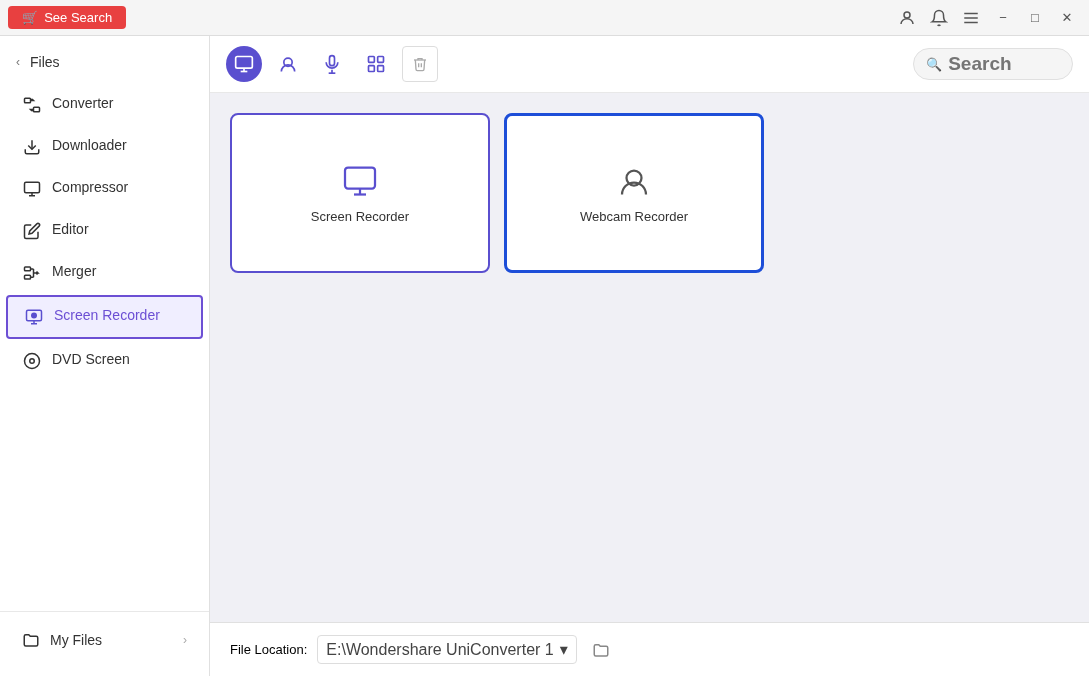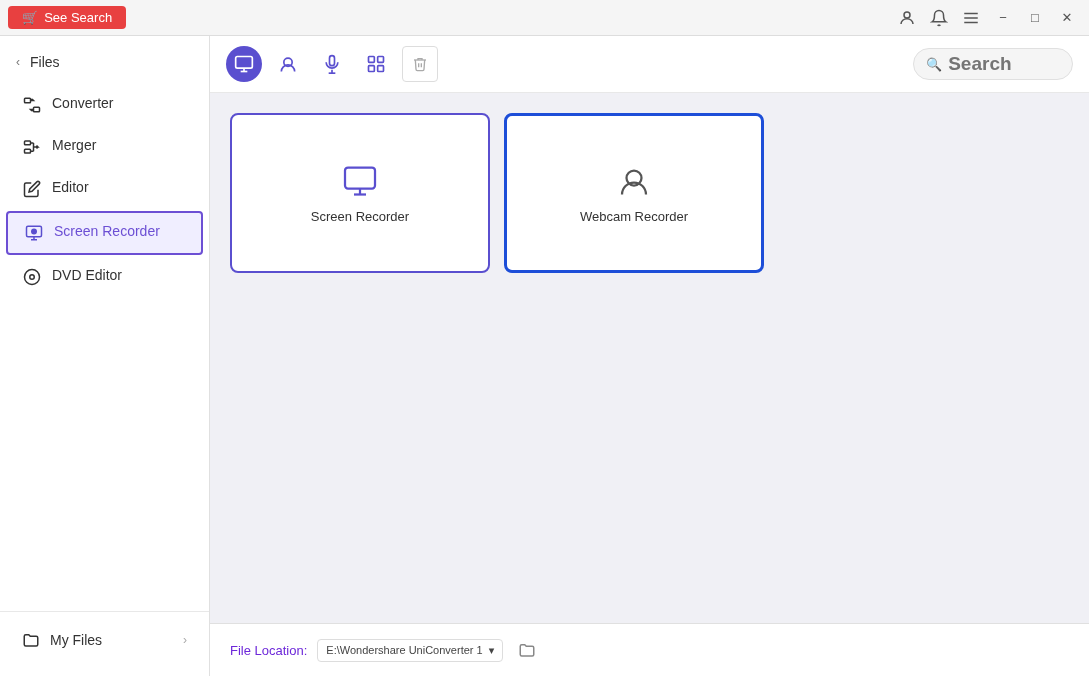--- a/index.html
+++ b/index.html
@@ -256,31 +256,31 @@
     .bottom-bar {
       background: white;
       border-top: 1px solid #e0e0e0;
       padding: 12px 20px;
       display: flex;
       align-items: center;
       gap: 10px;
     }
     .bottom-bar-label {
       font-size: 13px;
-      color: #6d28d9;
+      color: #000000;
       font-weight: 500;
     }
     .file-location-select {
       display: flex;
       align-items: center;
       background: white;
       border: 1px solid #ddd;
       border-radius: 4px;
       padding: 4px 8px;
-      font-size: 11px;
+      font-size: 16px;
       color: #444;
       cursor: pointer;
       gap: 6px;
     }
     .folder-btn {
       width: 28px;
       height: 28px;
       background: none;
       border: none;
       cursor: pointer;
@@ -338,41 +338,61 @@
       <span class="icon">
         <svg width="18" height="18" viewBox="0 0 24 24" fill="none" stroke="currentColor" stroke-width="2">
           <rect x="2" y="3" width="8" height="6" rx="1"></rect>
             <rect x="14" y="15" width="8" height="6" rx="1"></rect>
           <path d="M10 6h4l-2-2m0 0l-2 2M14 18h-4l2 2m0 0l2-2"></path>
         </svg>
       </span>
       <span>Converter</span>
     </div>
 
-
+    <div class="sidebar-item">
+      <span class="icon">
+        <svg width="18" height="18" viewBox="0 0 24 24" fill="none" stroke="currentColor" stroke-width="2">
+          <path d="M21 15v4a2 2 0 0 1-2 2H5a2 2 0 0 1-2-2v-4"></path>
+            <polyline points="7 10 12 15 17 10"></polyline>
+            <line x1="12" y1="15" x2="12" y2="3"></line>
+        </svg>
+      </span>
+      <span>Downloader</span>
+    </div>
+
+    <div class="sidebar-item">
+      <span class="icon">
+        <svg width="18" height="18" viewBox="0 0 24 24" fill="none" stroke="currentColor" stroke-width="2">
+          <rect x="2" y="3" width="20" height="14" rx="2"></rect>
+            <line x1="8" y1="21" x2="16" y2="21"></line>
+            <line x1="12" y1="17" x2="12" y2="21"></line>
+        </svg>
+      </span>
+      <span>Compressor</span>
+    </div>
+
+    <div class="sidebar-item">
+      <span class="icon">
+        <svg width="18" height="18" viewBox="0 0 24 24" fill="none" stroke="currentColor" stroke-width="2">
+          <path d="M11 4H4a2 2 0 0 0-2 2v14a2 2 0 0 0 2 2h14a2 2 0 0 0 2-2v-7"></path>
+          <path d="M18.5 2.5a2.121 2.121 0 0 1 3 3L12 15l-4 1 1-4 9.5-9.5z"></path>
+        </svg>
+      </span>
+      <span>Editor</span>
+    </div>
 
     <div class="sidebar-item">
       <span class="icon">
         <svg width="18" height="18" viewBox="0 0 24 24" fill="none" stroke="currentColor" stroke-width="2">
           <rect x="2" y="4" width="8" height="5" rx="1"></rect>
             <rect x="2" y="15" width="8" height="5" rx="1"></rect>
           <path d="M10 6.5h4m-4 11h4M14 6.5v11M14 12h6l-2-2m2 2l-2 2"></path>
         </svg>
       </span>
       <span>Merger</span>
-    </div>
-
-    <div class="sidebar-item">
-      <span class="icon">
-        <svg width="18" height="18" viewBox="0 0 24 24" fill="none" stroke="currentColor" stroke-width="2">
-          <path d="M11 4H4a2 2 0 0 0-2 2v14a2 2 0 0 0 2 2h14a2 2 0 0 0 2-2v-7"></path>
-          <path d="M18.5 2.5a2.121 2.121 0 0 1 3 3L12 15l-4 1 1-4 9.5-9.5z"></path>
-        </svg>
-      </span>
-      <span>Editor</span>
     </div>
 
     <div class="sidebar-item active">
       <span class="icon">
         <svg width="18" height="18" viewBox="0 0 24 24" fill="none" stroke="#5a4fcf" stroke-width="2">
           <rect x="2" y="3" width="20" height="14" rx="2"></rect>
           <circle cx="12" cy="10" r="3" fill="#5a4fcf"></circle>
           <line x1="8" y1="21" x2="16" y2="21"></line>
             <line x1="12" y1="17" x2="12" y2="21"></line>
         </svg>
@@ -380,21 +400,21 @@
       <span>Screen Recorder</span>
     </div>
 
     <div class="sidebar-item">
       <span class="icon">
         <svg width="18" height="18" viewBox="0 0 24 24" fill="none" stroke="currentColor" stroke-width="2">
           <circle cx="12" cy="12" r="10"></circle>
             <circle cx="12" cy="12" r="3"></circle>
         </svg>
       </span>
-      <span>DVD Editor</span>
+      <span>DVD Screen</span>
     </div>
 
 
     <div class="sidebar-bottom">
       <div class="my-files-item">
         <div class="my-files-left">
           <span class="icon">
             <svg width="18" height="18" viewBox="0 0 24 24" fill="none" stroke="currentColor" stroke-width="2">
               <path d="M3 7a2 2 0 0 1 2-2h4l2 2h8a2 2 0 0 1 2 2v9a2 2 0 0 1-2 2H5a2 2 0 0 1-2-2z"></path>
             </svg>

